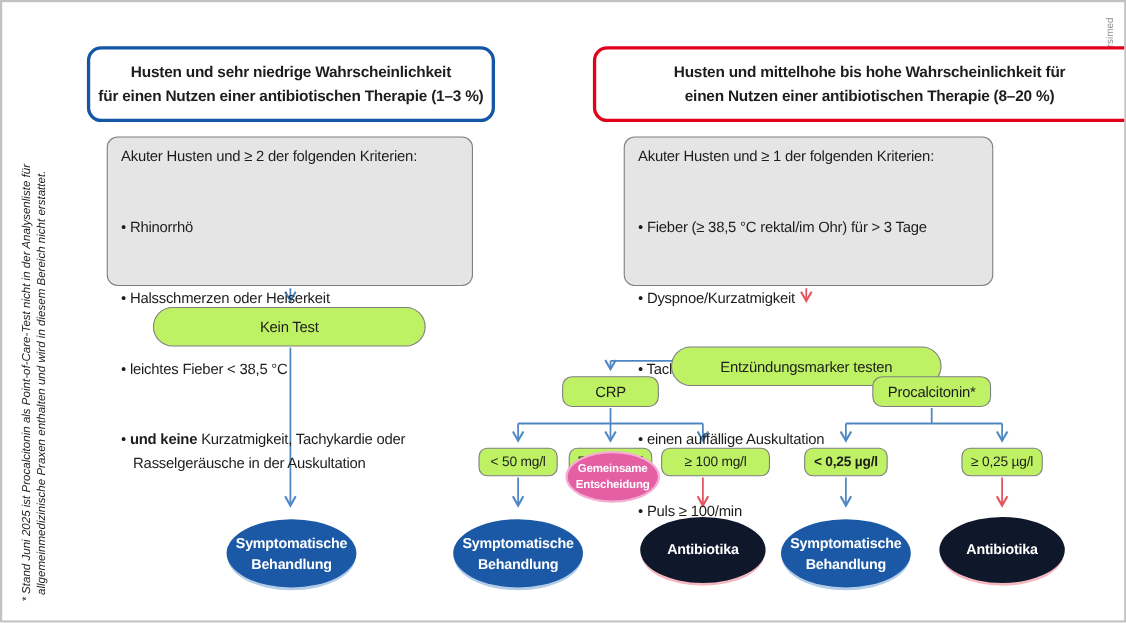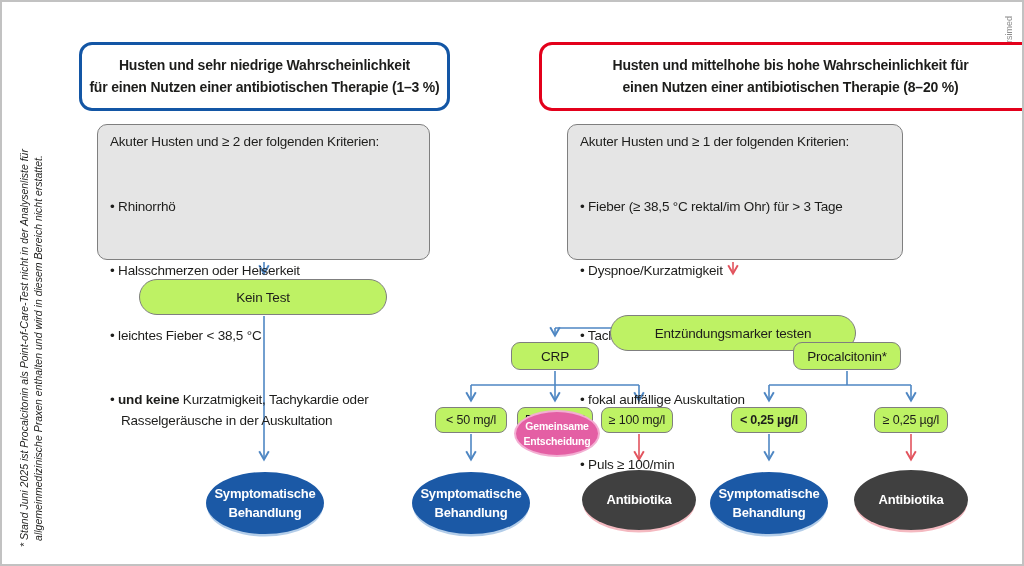--- a/index.html
+++ b/index.html
@@ -54,34 +54,34 @@
     font-size: 13.5px; letter-spacing: -0.2px;
     text-align: center;
   }
   .node-kein-test { left: 137px; top: 277px; width: 248px; height: 36px; }
   .node-entz      { left: 608px; top: 277px; width: 246px; height: 36px; margin-top: 36px; }
   .node-crp       { left: 509px; top: 340px; width: 88px;  height: 28px; border-radius: 9px; }
   .node-pct       { left: 791px; top: 340px; width: 108px; height: 28px; border-radius: 9px; }
   .node-thr       { top: 405px; height: 26px; border-radius: 8px; font-size: 12.5px; }
   .thr-1 { left: 433px; width: 72px; }
   .thr-2 { left: 515px; width: 76px; }
-  .thr-3 { left: 599px; width: 72px; }
+  .thr-3 { left: 599px; width: 99px; }
   .thr-4 { left: 729px; width: 76px; font-weight: bold; }
   .thr-5 { left: 872px; width: 74px; }
 
   
   .ellipse {
     position: absolute;
     display: flex; flex-direction: column; align-items: center; justify-content: center;
     border-radius: 50%;
     color: #fff; font-weight: bold; text-align: center;
     font-size: 13px; line-height: 1.5; letter-spacing: -0.2px;
   }
   .ellipse-blue { width: 118px; height: 62px; background: #1b59a6; box-shadow: 0 3.5px 0 -1px #b3cde9; }
-  .ellipse-red  { width: 114px; height: 60px; background: #404040; box-shadow: 0 3.5px 0 -1px #f4b9c0; }
+  .ellipse-red  { width: 114px; height: 60px; background: #0f172a; box-shadow: 0 3.5px 0 -1px #f4b9c0; }
   .ellipse-pink {
     width: 86px; height: 47px;
     background: #e45fa4; border: 2.5px solid #f3aed2;
     font-size: 10.5px; line-height: 1.35;
   }
   .el-blue-1 { left: 204px; top: 470px; }
   .el-blue-2 { left: 410px; top: 470px; }
   .el-blue-3 { left: 708px; top: 470px; }
   .el-red-1  { left: 580px; top: 468px; }
   .el-red-2  { left: 852px; top: 468px; }
@@ -174,21 +174,21 @@
         <div class="crit-item">• leichtes Fieber &lt; 38,5 °C</div>
         <div class="crit-item">• <b>und keine</b> Kurzatmigkeit, Tachykardie oder Rasselge­räusche in der Auskultation</div>
       </div>
   </div>
   <div class="criteria-box criteria-right">
     <div class="crit-head">Akuter Husten und ≥ 1 der folgenden Kriterien:</div>
     <div>
         <div class="crit-item">• Fieber (≥ 38,5 °C rektal/im Ohr) für &gt; 3 Tage</div>
         <div class="crit-item">• Dyspnoe/Kurzatmigkeit</div>
         <div class="crit-item">• Tachypnoe (≥ 22/min)</div>
-        <div class="crit-item">• fokal auffällige Auskultation</div>
+        <div class="crit-item">• einen auffällige Auskultation</div>
         <div class="crit-item">• Puls ≥ 100/min</div>
       </div>
   </div>
 
   <div class="node node-kein-test">Kein Test</div>
   <div class="node node-entz">Entzündungsmarker testen</div>
   <div class="node node-pct">Procalcitonin*</div>
   <div class="node node-crp">CRP</div>
 
   <div class="node node-thr thr-1">&lt; 50 mg/l</div>

